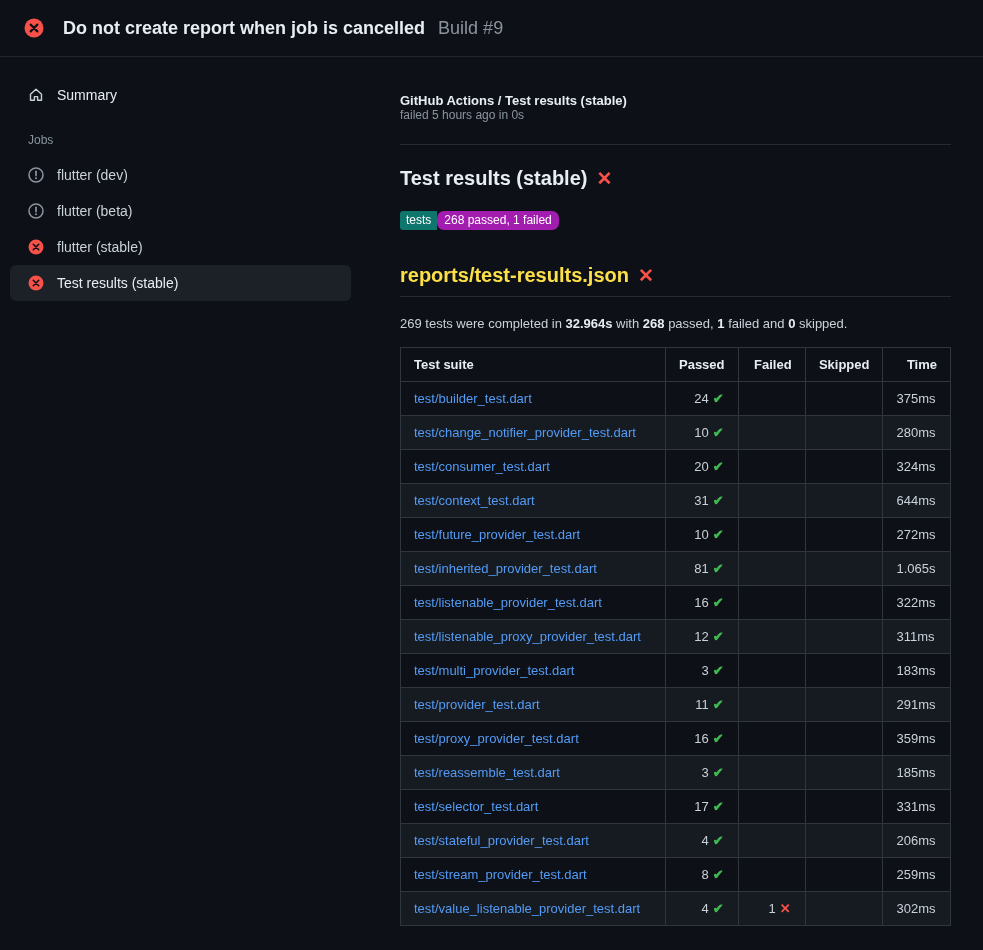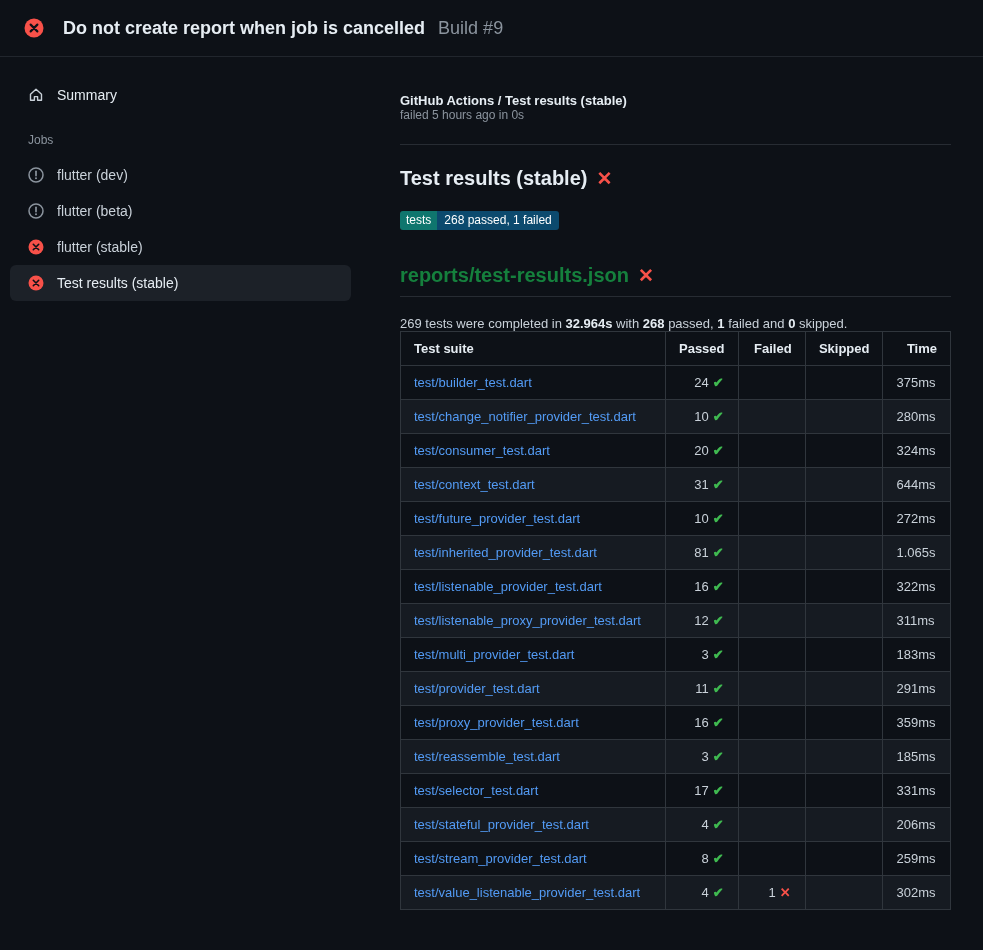--- a/index.html
+++ b/index.html
@@ -54,35 +54,36 @@
     margin-top: 22px;
     font-size: 20px; font-weight: 700; color: #e6edf3;
   }
   .x-mark { color: #f85149; font-weight: 700; font-size: 19px; margin-left: 9px; }
 
   .badge {
     display: inline-flex; margin-top: 21px;
     font-size: 12px; line-height: 1; border-radius: 3px; overflow: hidden;
   }
   .badge .badge-label { background: #0f766e; color: #ffffff; padding: 3px 6px 4px; }
-  .badge .badge-value { background: #0c4a6e; color: #ffffff; padding: 3px 7px 4px; }
+  .badge .badge-value { background: #a21caf; color: #ffffff; padding: 3px 7px 4px; border-radius: 7px; }
 
   .report-heading {
     display: flex; align-items: center;
     margin-top: 34px; padding-bottom: 9px;
     border-bottom: 1px solid #272c33;
     font-size: 20px; font-weight: 700;
   }
-  .report-heading a { color: #15803d; text-align: center; }
+  .report-heading a { color: #fde047; text-align: center; }
 
   .summary-line { margin-top: 19px; font-size: 13px; color: #c9d1d9; }
   .summary-line b { color: #e6edf3; font-weight: 700; }
 
   
   table.results {
+    margin-top: 16px;
     border-collapse: collapse;
     width: 551px;
     font-size: 13px;
   }
   .results th, .results td {
     border: 1px solid #30363d;
     padding: 8px 13px;
     height: 34px;
   }
   .results th { font-weight: 700; color: #e6edf3; text-align: right; }

